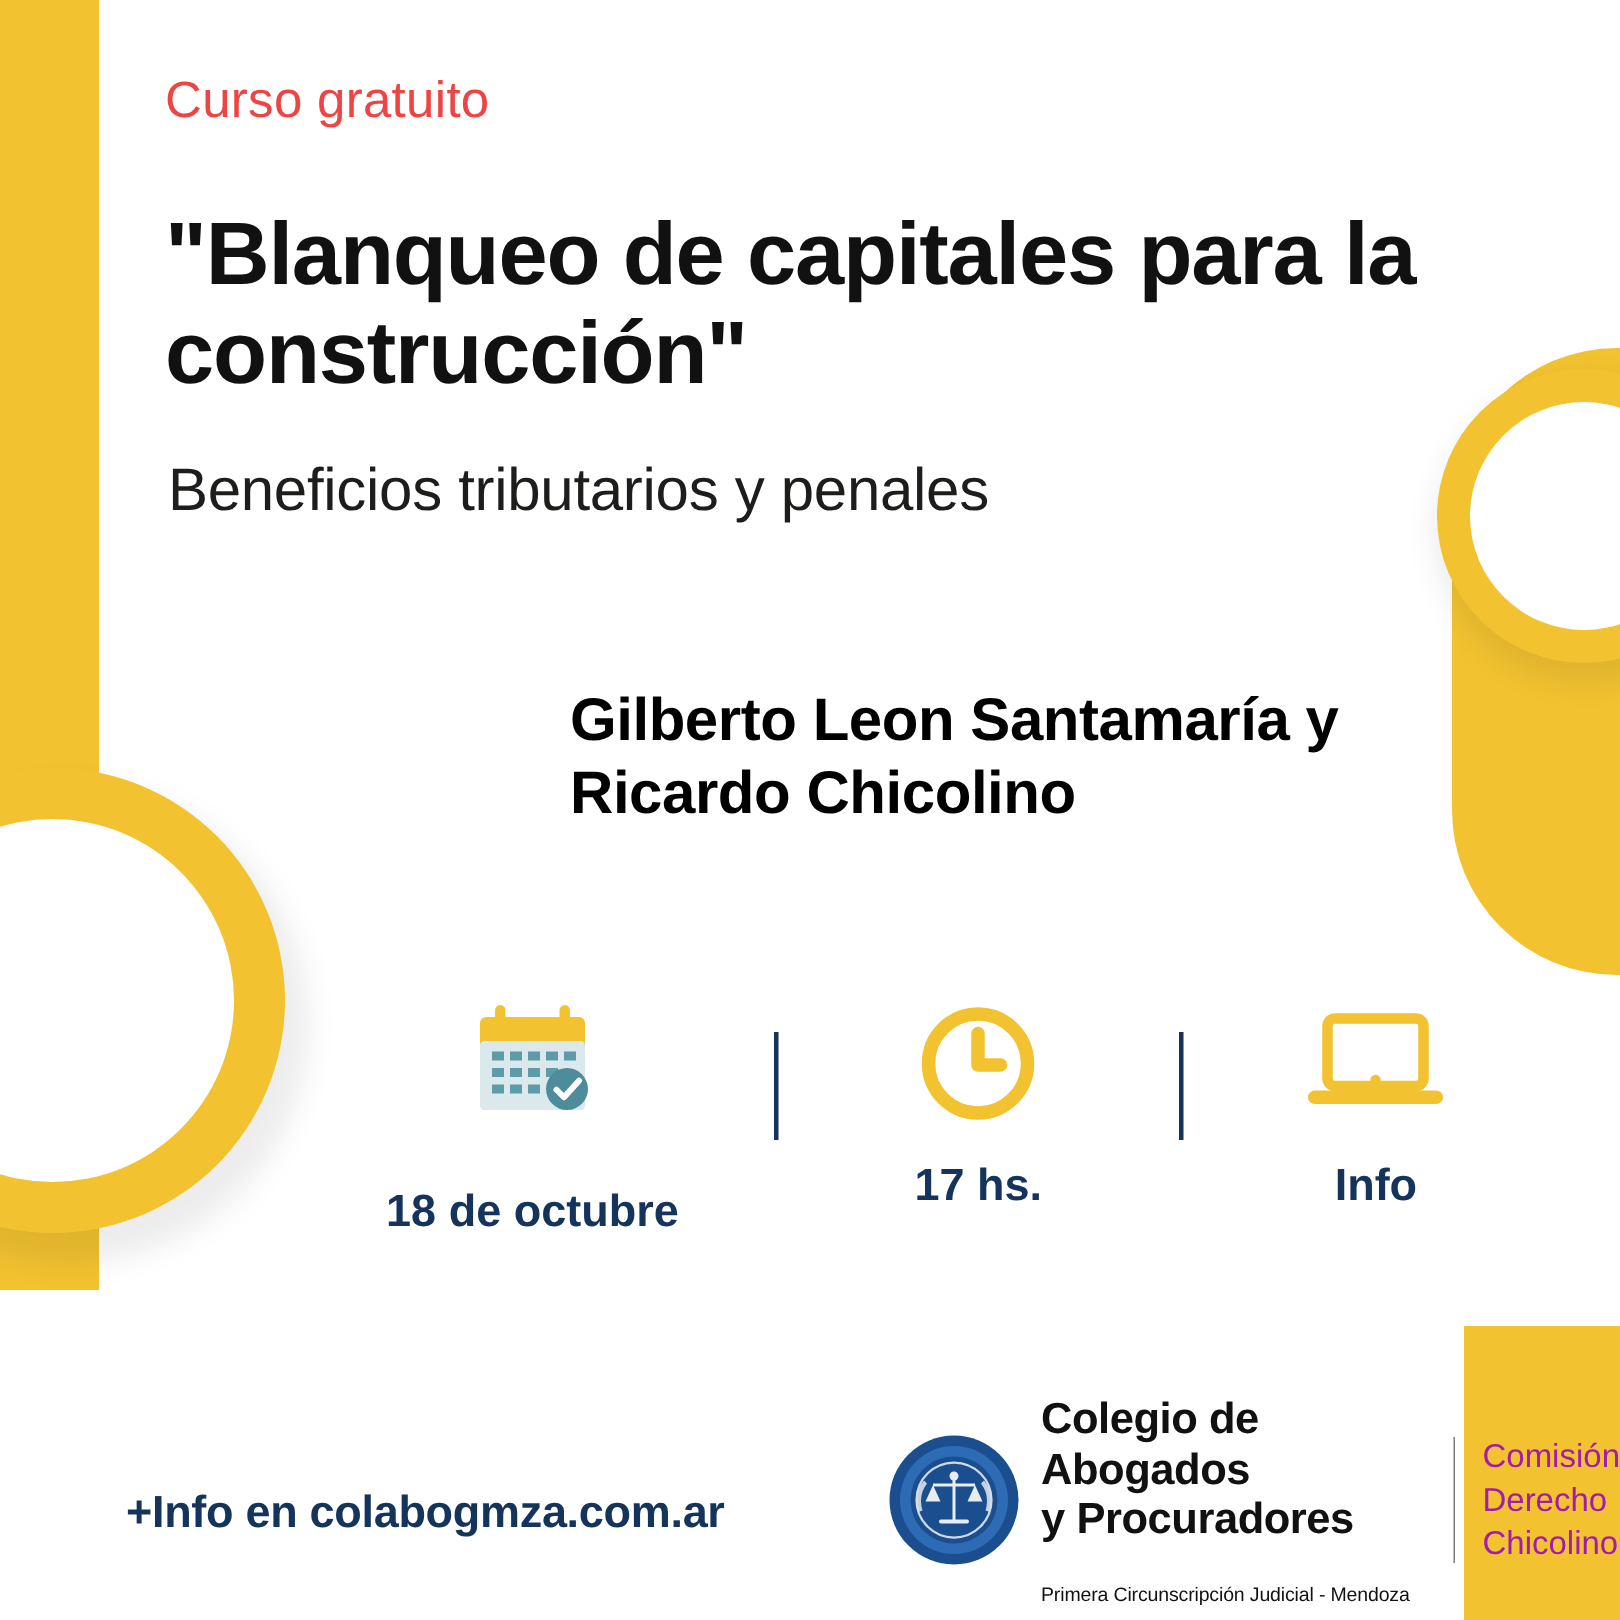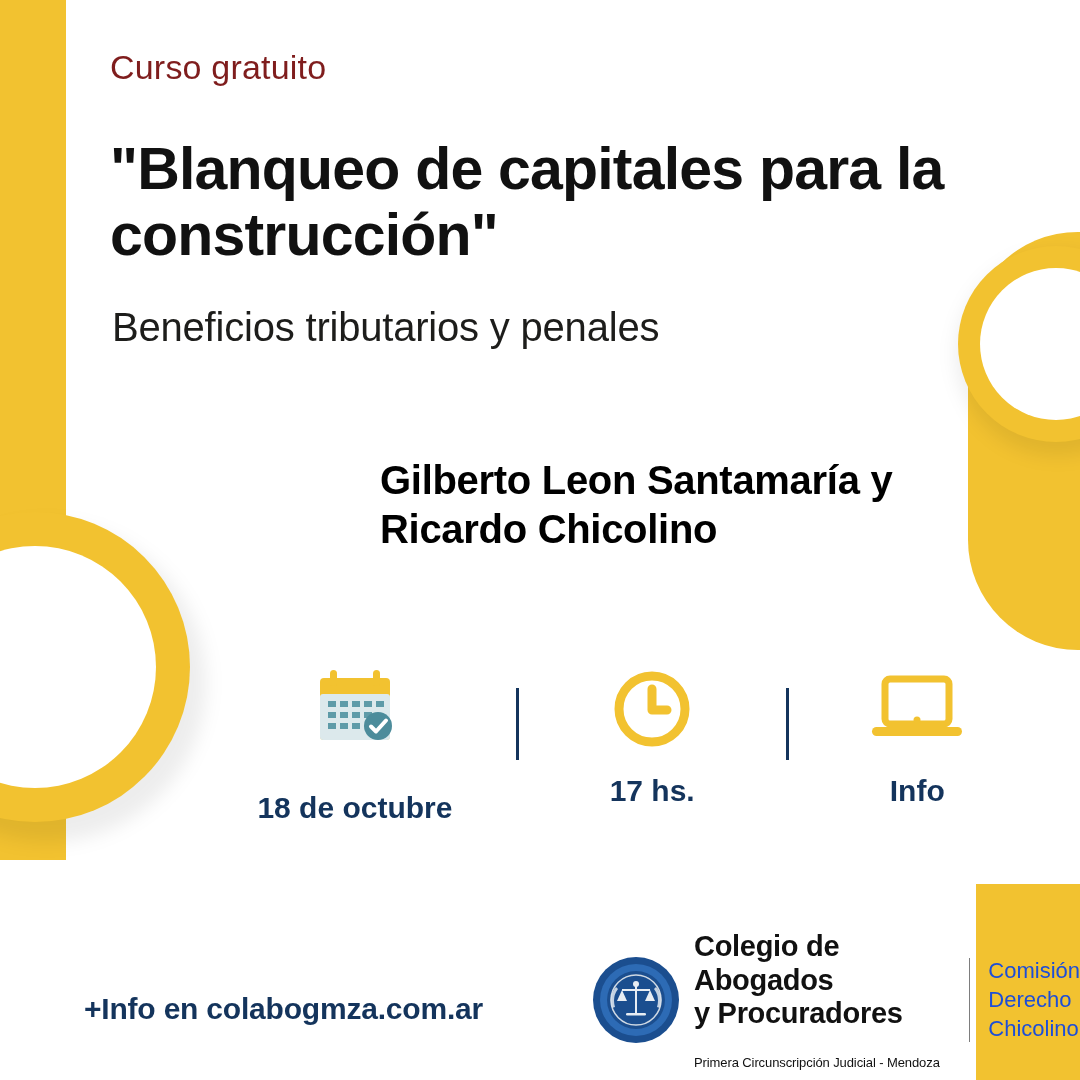--- a/index.html
+++ b/index.html
@@ -126,21 +126,21 @@
     position: relative;
     z-index: 6;
     padding: 0;
   }
 
   .kicker {
     position: absolute;
     left: 110px;
     top: 48px;
     font-size: 34px;
-    color: #7f1d1d;
+    color: #ef4444;
     font-weight: 400;
     letter-spacing: 0.2px;
   }
 
   .headline {
     position: absolute;
     left: 110px;
     top: 136px;
     width: 890px;
     font-size: 59px;
@@ -266,21 +266,21 @@
   .logo-sep {
     width: 2px;
     height: 84px;
     background: #7d7d7d;
     margin: 0 18px 0 18px;
   }
 
   .commission {
     font-size: 22px;
     line-height: 1.32;
-    color: #1d4ed8;
+    color: #a21caf;
     font-weight: 400;
   }
 </style>
 </head>
 <body>
 
 <div class="poster">
 
   <div class="left-bar"></div>
   <div class="left-ring-shadow"></div>

